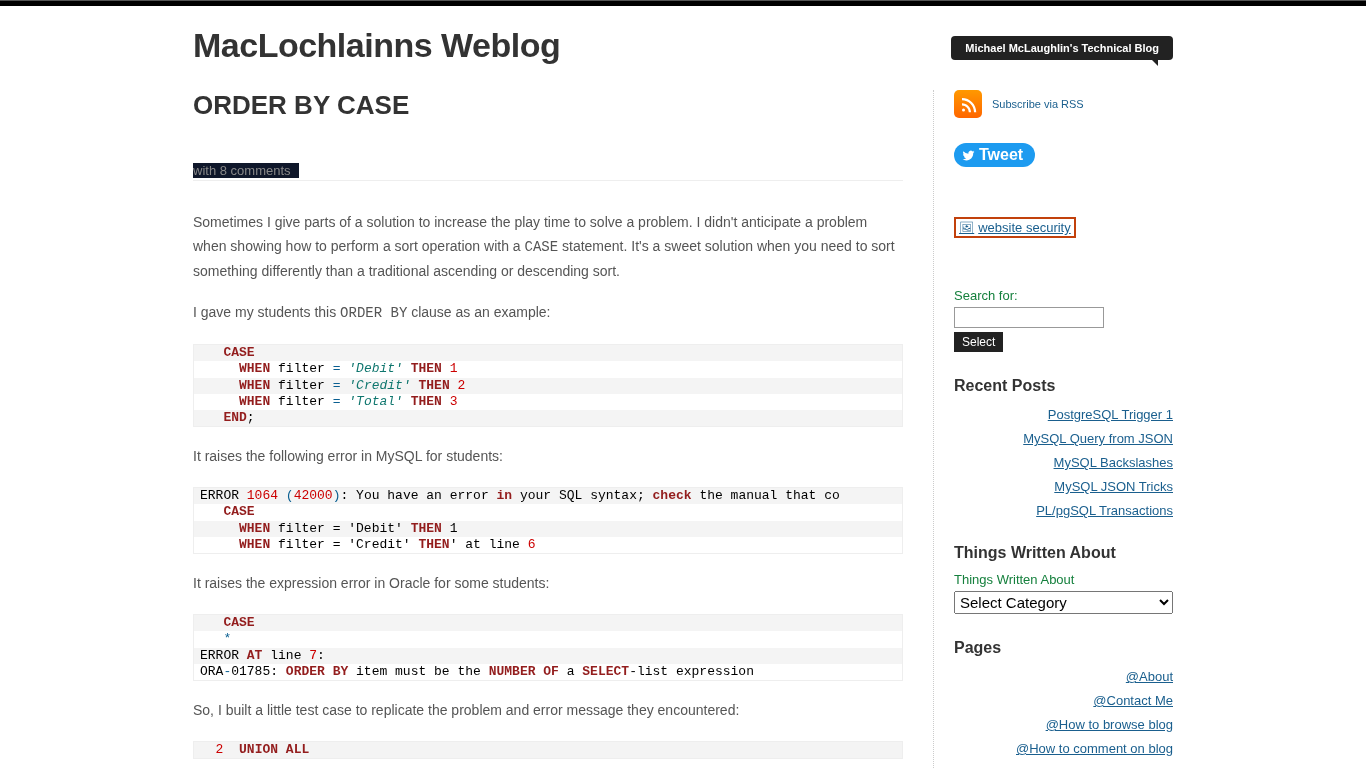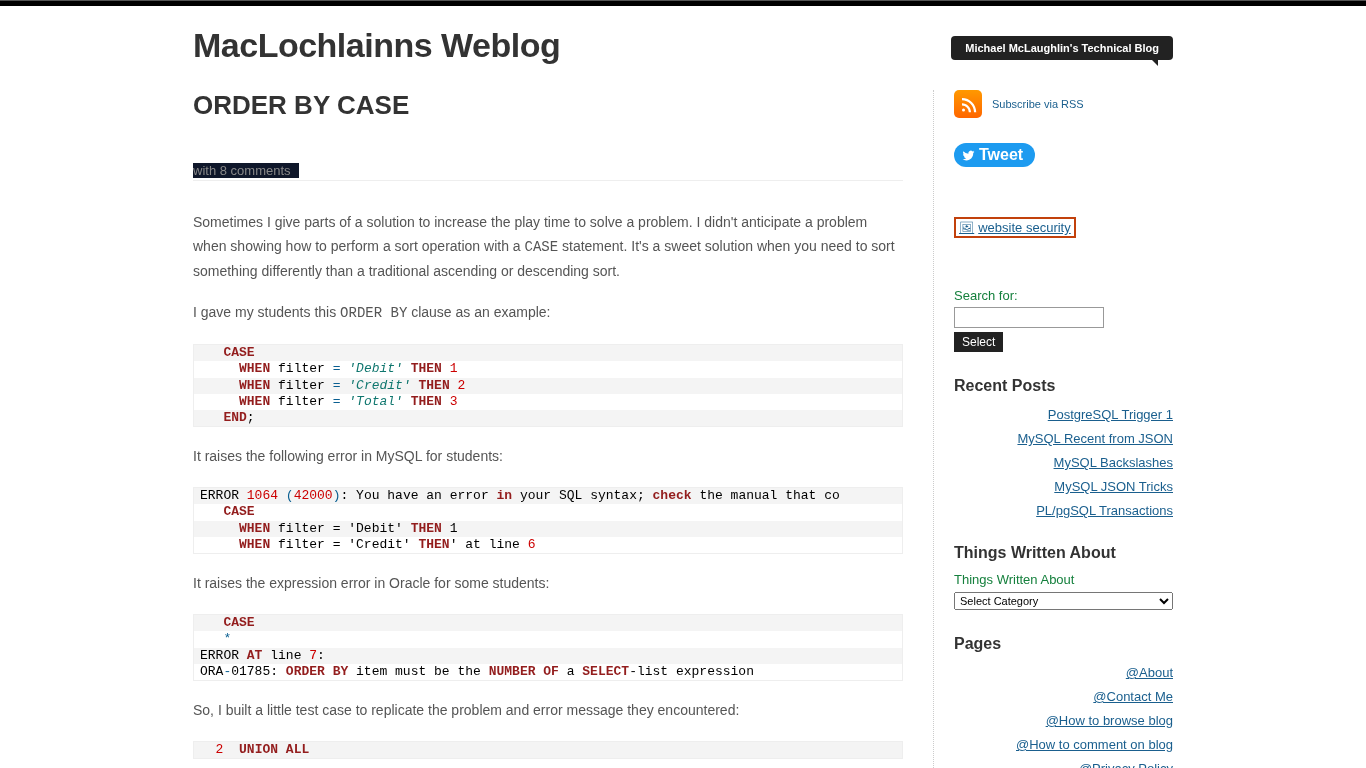--- a/index.html
+++ b/index.html
@@ -34,21 +34,21 @@
 .img-placeholder { display: inline-flex; align-items: center; gap: 4px; color: #1a5f8e; font-size: 13px; text-decoration: underline; margin-bottom: 25px; border: 2px solid #c2410c; padding: 1px 3px; }
 .img-placeholder:before { content: "🖼"; font-size: 12px; text-decoration: none; }
 .widget { margin-bottom: 25px; }
 .widget-label { font-size: 13px; color: #15803d; margin-bottom: 4px; display: block; }
 .search-input { width: 150px; border: 1px solid #999; padding: 2px; font-size: 13px; }
 .search-btn { background: #222; color: #fff; border: none; font-size: 12px; padding: 3px 8px; margin-top: 4px; cursor: pointer; }
 .widget-title { font-family: "Trebuchet MS", sans-serif; font-size: 16px; font-weight: bold; color: #333; margin-bottom: 10px; }
 .widget ul { list-style: none; }
 .widget li { margin-bottom: 6px; text-align: right; }
 .widget a { color: #1a5f8e; font-size: 13px; text-decoration: underline; }
-.cat-select { width: 100%; font-size: 11px; padding: 1px; }
+.cat-select { width: 100%; font-size: 15px; padding: 1px; }
 </style>
 </head>
 <body>
 
 <div class="topbar"></div>
 
 <div class="container">
 
   <div class="header">
     <div class="site-title">MacLochlainns Weblog</div>
@@ -109,21 +109,21 @@
       <div class="widget">
         <label class="widget-label">Search for:</label>
         <input class="search-input" type="text" style=""><br>
         <button class="search-btn">Select</button>
       </div>
 
       <div class="widget">
         <div class="widget-title">Recent Posts</div>
         <ul>
           <li><a>PostgreSQL Trigger 1</a></li>
-          <li><a>MySQL Recent from JSON</a></li>
+          <li><a>MySQL Query from JSON</a></li>
           <li><a>MySQL Backslashes</a></li>
           <li><a>MySQL JSON Tricks</a></li>
           <li><a>PL/pgSQL Transactions</a></li>
         </ul>
       </div>
 
       <div class="widget">
         <div class="widget-title">Things Written About</div>
         <label class="widget-label">Things Written About</label>
         <select class="cat-select">

